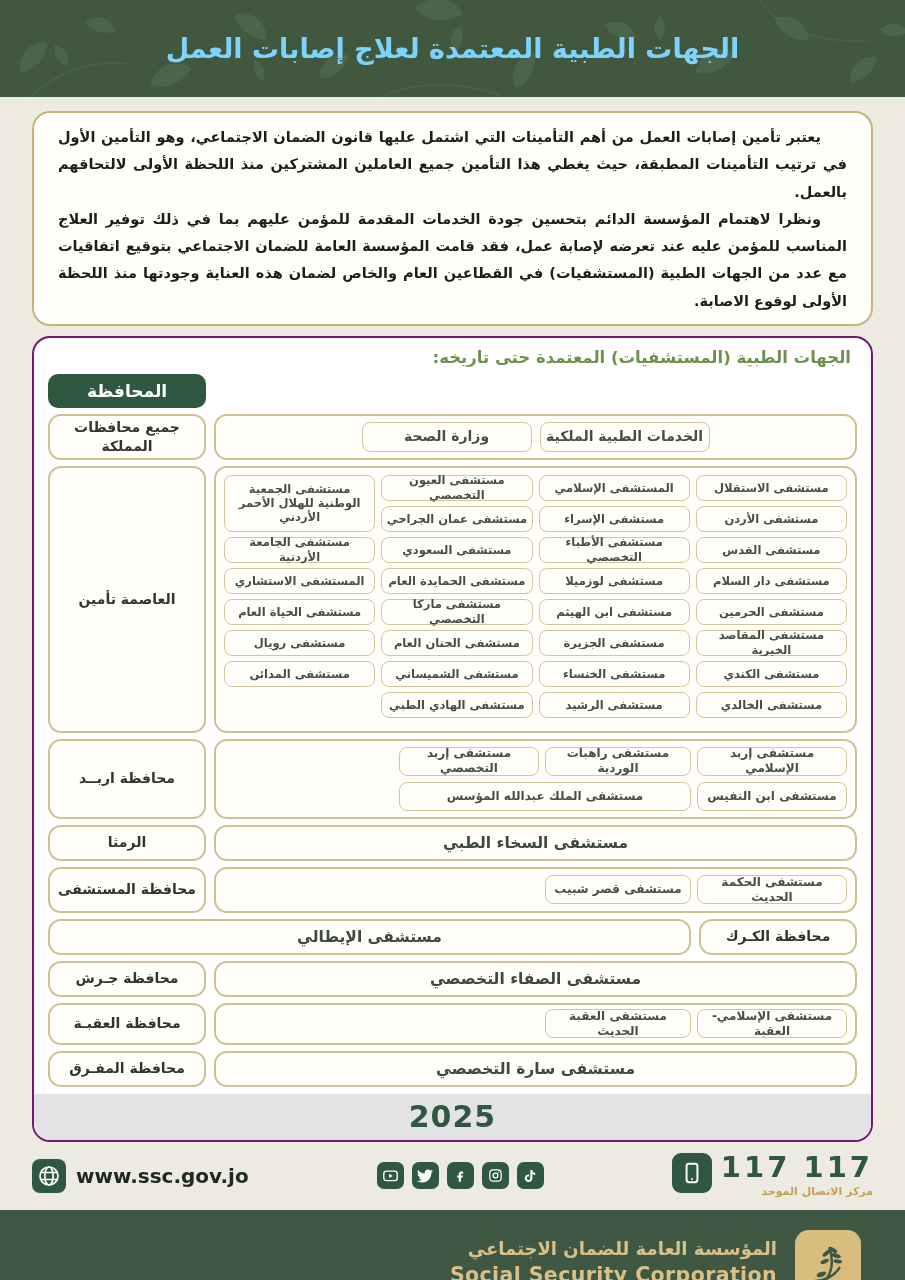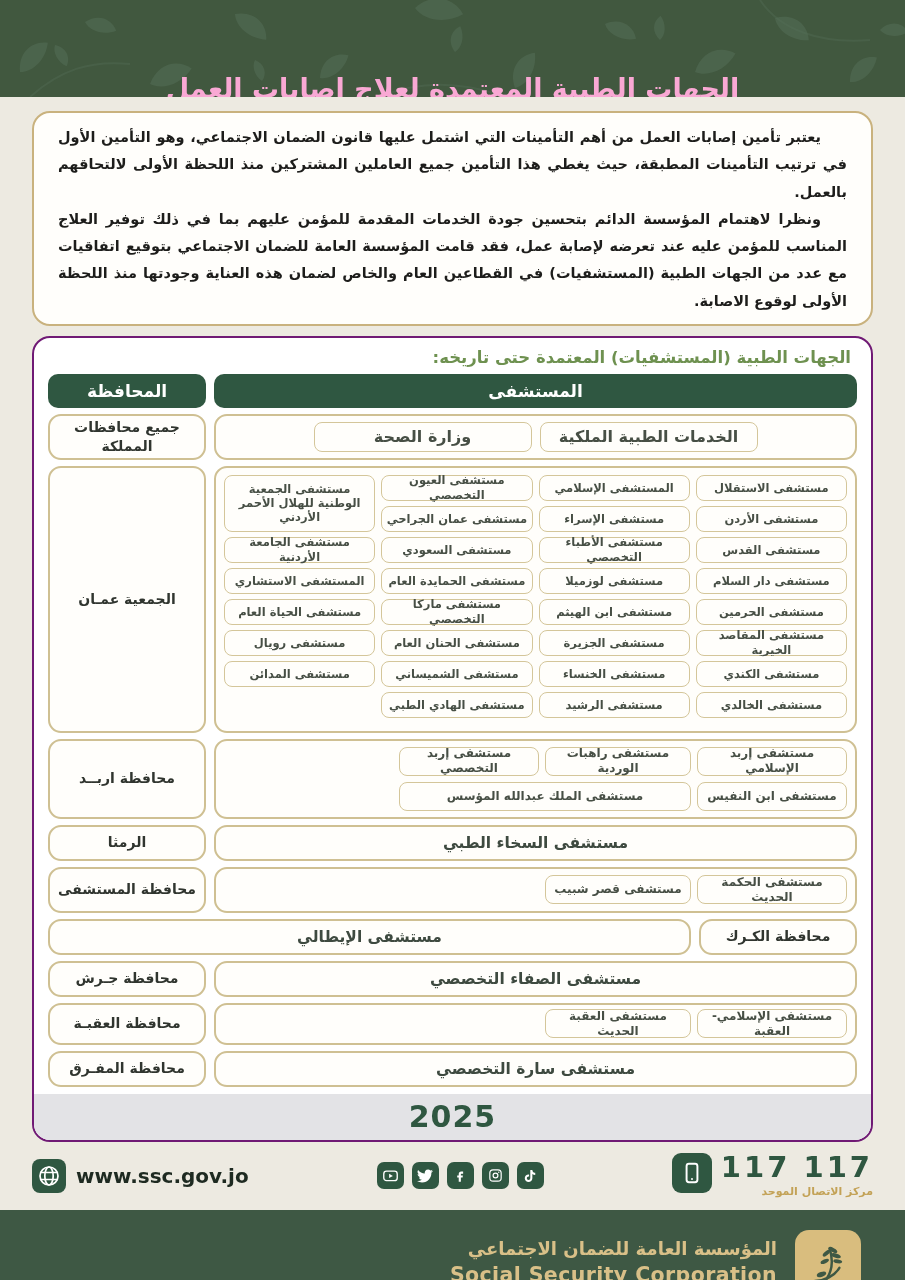--- a/index.html
+++ b/index.html
@@ -6,22 +6,22 @@
   body { font-family: "DejaVu Sans", sans-serif; background: #d8d5cc; }
   .page {
     width: 905px; height: 1280px; margin: 0 auto; background: #edeae1;
     display: flex; flex-direction: column; overflow: hidden; position: relative;
   }
 
   
   .hdr { position: relative; height: 97px; background: #41583f; flex: none; overflow: hidden; }
   .hdr svg.leafbg { position: absolute; inset: 0; }
   .hdr h1 {
-    position: relative; z-index: 2; color: #f9a8d4; text-align: center;
-    font-size: 27px; font-weight: 700; line-height: 97px; direction: rtl; letter-spacing: 0; margin-top: 40px;
+    position: relative; z-index: 2; color: #7dd3fc; text-align: center;
+    font-size: 27px; font-weight: 700; line-height: 97px; direction: rtl; letter-spacing: 0;
   }
 
   
   .intro {
     margin: 14px 32px 0; background: #fffefb; border: 2px solid #c9b27e; border-radius: 18px;
     padding: 11px 24px 9px; direction: rtl;
   }
   .intro p {
     color: #1d1d1b; font-weight: 700; font-size: 14.5px; line-height: 1.88;
     text-align: justify; text-indent: 26px;
@@ -56,21 +56,21 @@
     color: #474f45; font-weight: 700; font-size: 11.5px; line-height: 1.25;
     display: flex; align-items: center; justify-content: center; text-align: center;
     padding: 1px 4px; height: 26px; direction: rtl;
   }
   .mini.tall { height: 57px; }
   .mini.w1 { width: 150px; } .mini.w2 { width: 146px; } .mini.w3 { width: 140px; }
   .mini.wide2 { width: 292px; }
 
   .row-kingdom { height: 46px; }
   .row-kingdom .pair { display: flex; gap: 8px; direction: rtl; justify-content: center; width: 100%; }
-  .row-kingdom .mini { width: 218px; height: 30px; font-size: 16px; }
+  .row-kingdom .mini { width: 170px; height: 30px; font-size: 14px; }
 
   .row-amman { height: 267px; }
   .amman-grid { display: flex; gap: 6px; direction: rtl; align-items: stretch; padding: 7px 8px; }
   .hcol { flex: 1; display: flex; flex-direction: column; gap: 5px; }
 
   .row-irbid { height: 80px; }
   .irbid-wrap { width: 100%; padding: 6px 8px; display: flex; flex-direction: column; gap: 6px; }
   .irow { display: flex; gap: 6px; direction: rtl; }
   .row-irbid .mini, .pairrow .mini { height: 29px; font-size: 12px; }
 
@@ -163,35 +163,34 @@
   <section class="intro">
     <p>يعتبر تأمين إصابات العمل من أهم التأمينات التي اشتمل عليها قانون الضمان الاجتماعي، وهو التأمين الأول في ترتيب التأمينات المطبقة، حيث يغطي هذا التأمين جميع العاملين المشتركين منذ اللحظة الأولى لالتحاقهم بالعمل.</p>
     <p>ونظرا لاهتمام المؤسسة الدائم بتحسين جودة الخدمات المقدمة للمؤمن عليهم بما في ذلك توفير العلاج المناسب للمؤمن عليه عند تعرضه لإصابة عمل، فقد قامت المؤسسة العامة للضمان الاجتماعي بتوقيع اتفاقيات مع عدد من الجهات الطبية (المستشفيات) في القطاعين العام والخاص لضمان هذه العناية وجودتها منذ اللحظة الأولى لوقوع الاصابة.</p>
   </section>
 
   <section class="tablebox">
     <h2 class="subtitle">الجهات الطبية (المستشفيات) المعتمدة حتى تاريخه:</h2>
 
     <div class="trow thead">
       <div class="gov hcellhead">المحافظة</div>
-      <div class="hosp hcellhead">المستشفى</div>
     </div>
 
     <div class="trow row-kingdom">
       <div class="cell gov">جميع محافظات المملكة</div>
       <div class="cell hosp">
         <div class="pair">
           <div class="mini">الخدمات الطبية الملكية</div>
           <div class="mini">وزارة الصحة</div>
         </div>
       </div>
     </div>
 
     <div class="trow row-amman">
-      <div class="cell gov">الجمعية عمـان</div>
+      <div class="cell gov">العاصمة تأمين</div>
       <div class="cell hosp amman-grid">
         <div class="hcol">
           <div class="mini">مستشفى الاستقلال</div>
           <div class="mini">مستشفى الأردن</div>
           <div class="mini">مستشفى القدس</div>
           <div class="mini">مستشفى دار السلام</div>
           <div class="mini">مستشفى الحرمين</div>
           <div class="mini">مستشفى المقاصد الخيرية</div>
           <div class="mini">مستشفى الكندي</div>
           <div class="mini">مستشفى الخالدي</div>

